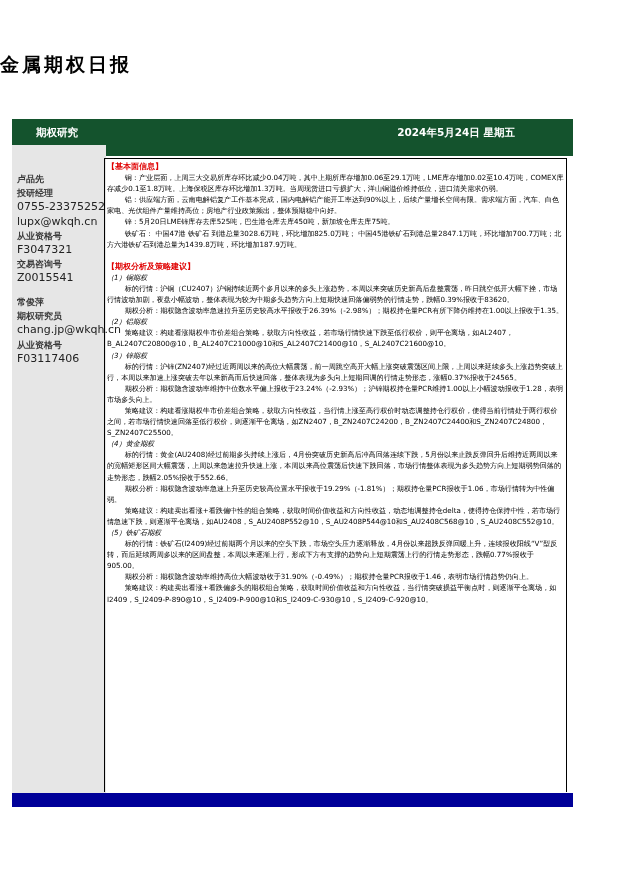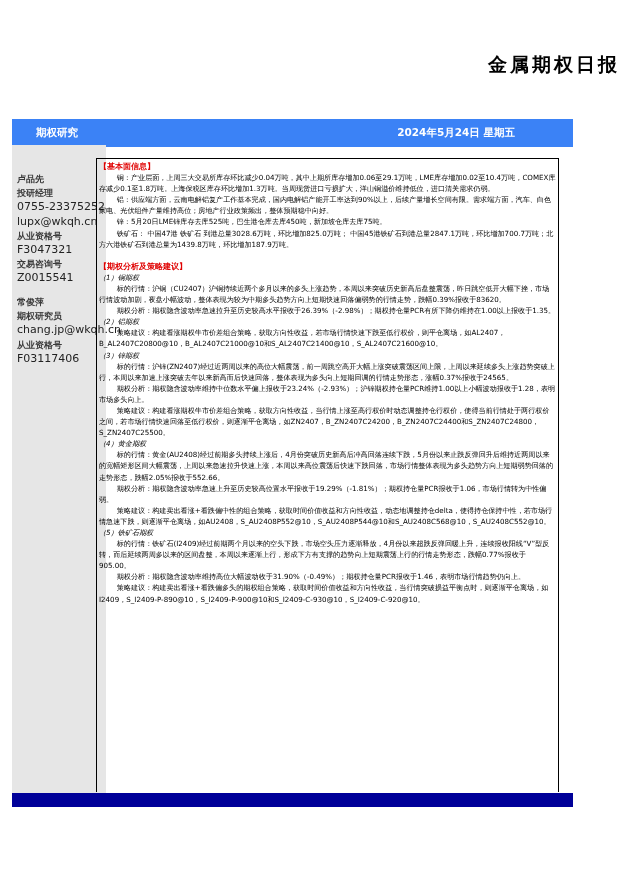--- a/index.html
+++ b/index.html
@@ -1,27 +1,27 @@
 <!DOCTYPE html>
 <html><head>
 <meta charset="utf-8">
 <style>
   html, body { margin:0; padding:0; background:#ffffff; }
   body { width:620px; height:877px; position:relative; overflow:hidden;
          font-family:"DejaVu Sans", sans-serif; color:#000; }
-  .doc-title { position:absolute; top:52px; left:0; width:620px; text-align:right;
+  .doc-title { position:absolute; top:52px; left:0; width:620px; text-align:left;
                font-family:"DejaVu Serif", serif; font-size:19px; font-weight:bold; letter-spacing:3px; }
-  .band { position:absolute; left:12px; top:119px; width:561px; height:28px; background:#3b82f6;
+  .band { position:absolute; left:12px; top:119px; width:561px; height:37px; background:#14532d;
           color:#fff; font-weight:bold; font-size:10.5px; }
   .band .left { position:absolute; left:24px; top:7px; }
   .band .right { position:absolute; right:58px; top:7px; }
   .sidebar { position:absolute; left:12px; top:145px; width:94px; height:648px; background:#e6e6e6; }
   .author { position:absolute; left:17px; font-size:9px; line-height:14.2px; color:#3b3b3b; font-weight:bold; }
   .author .sm { font-size:11px; font-weight:normal; color:#222; }
-  .content { position:absolute; left:96px; top:158px; width:463px; height:634px; border:1px solid #000; border-bottom:none;
+  .content { position:absolute; left:104px; top:158px; width:463px; height:634px; border:1px solid #000; border-bottom:none;
              font-size:7.1px; line-height:11.1px; padding:2px 2px 0 2px; box-sizing:border-box; overflow:hidden; }
   .sec { color:#e00000; font-weight:bold; font-size:8px; }
   .p { text-indent:2.5em; margin:0; }
   .sub { margin:0;font-style:italic; }
   .gap { height:11px; }
   .footer { position:absolute; left:12px; top:793px; width:561px; height:14px; background:#000099; }
 </style>
 </head>
 <body>
 

